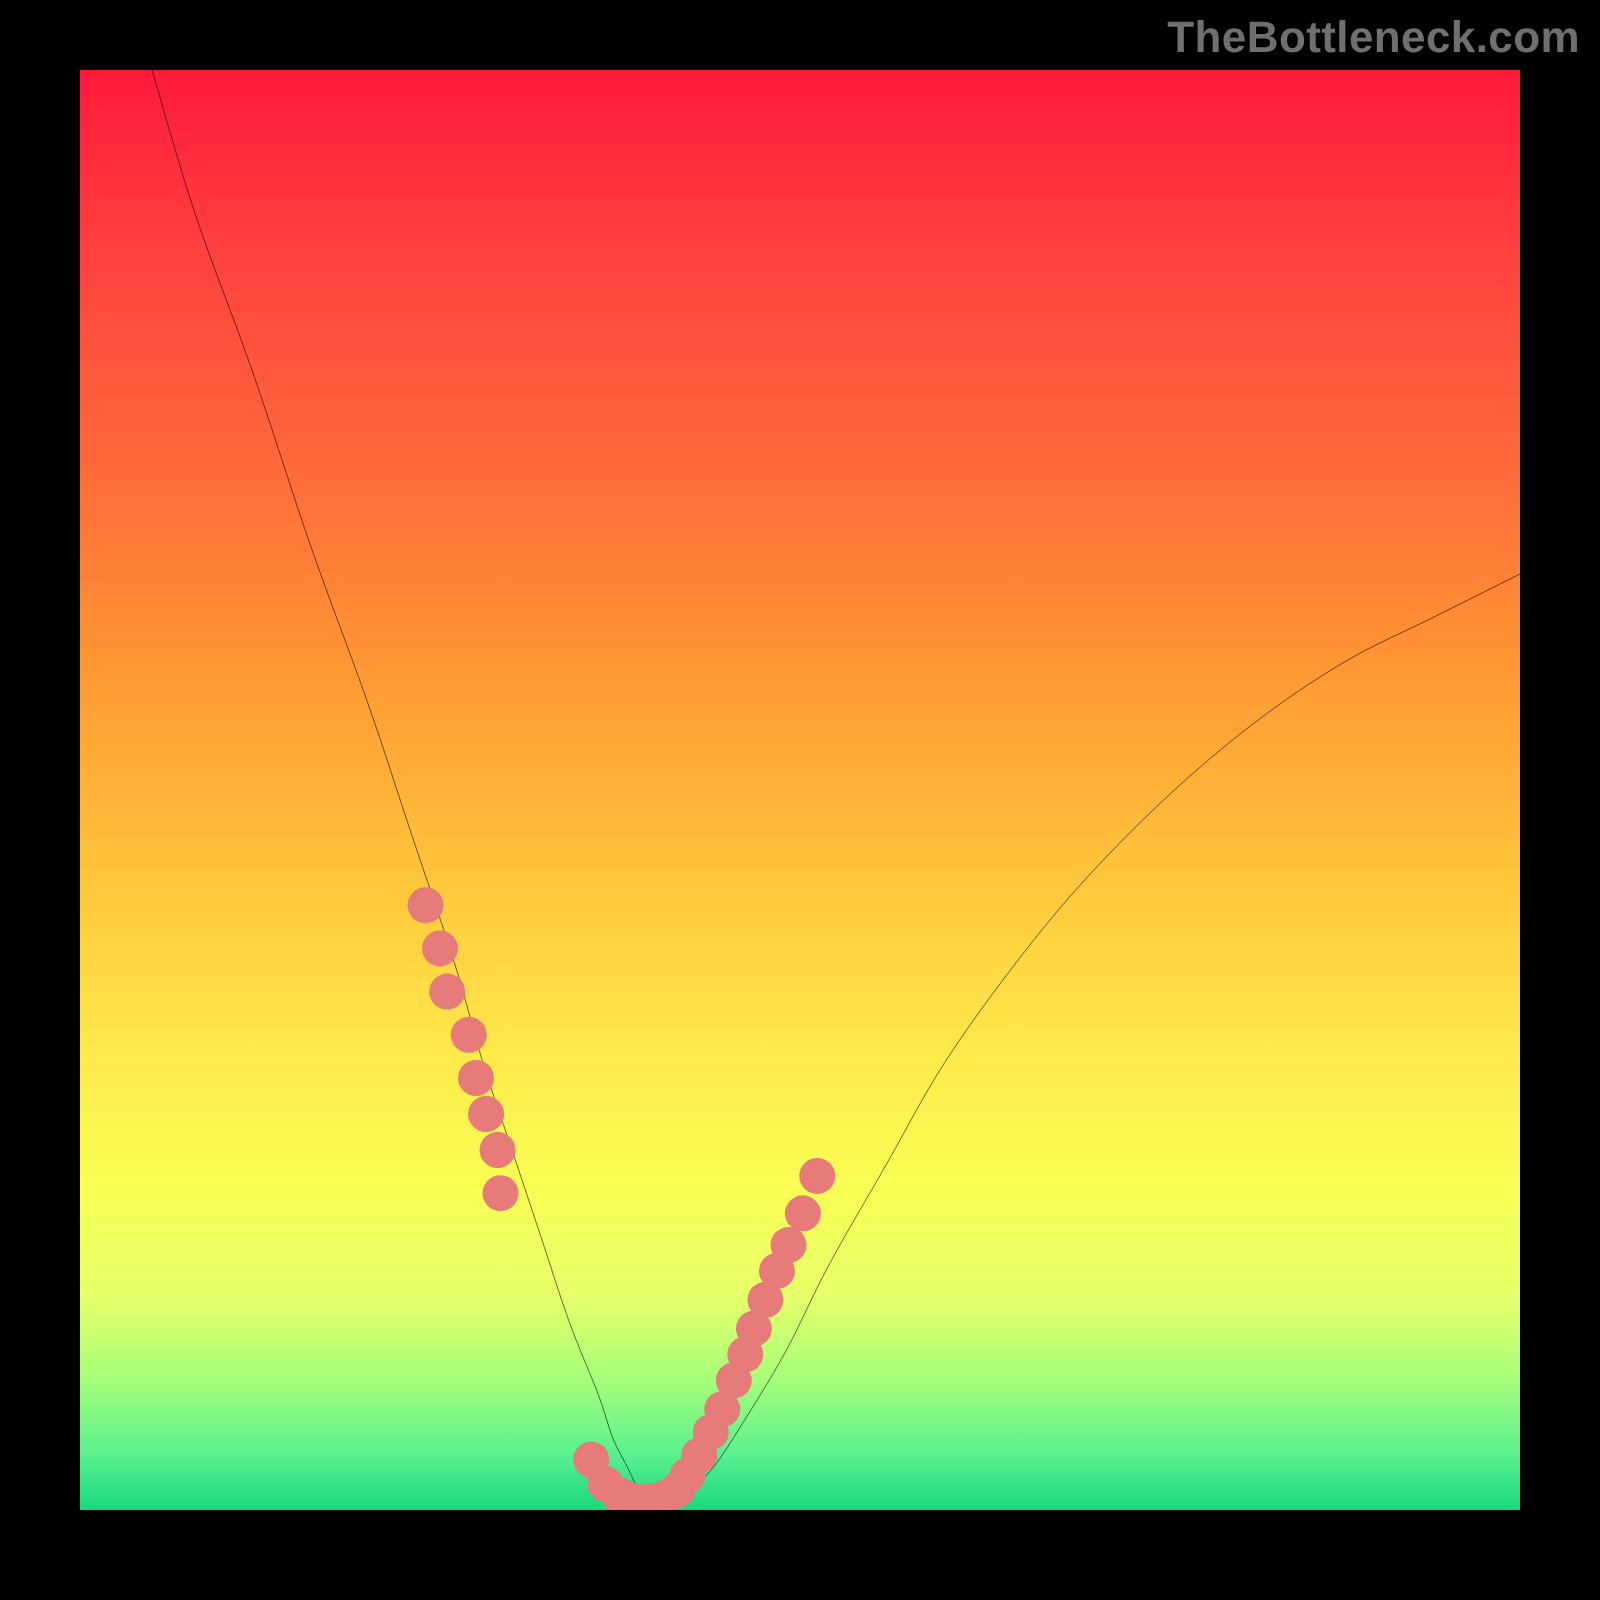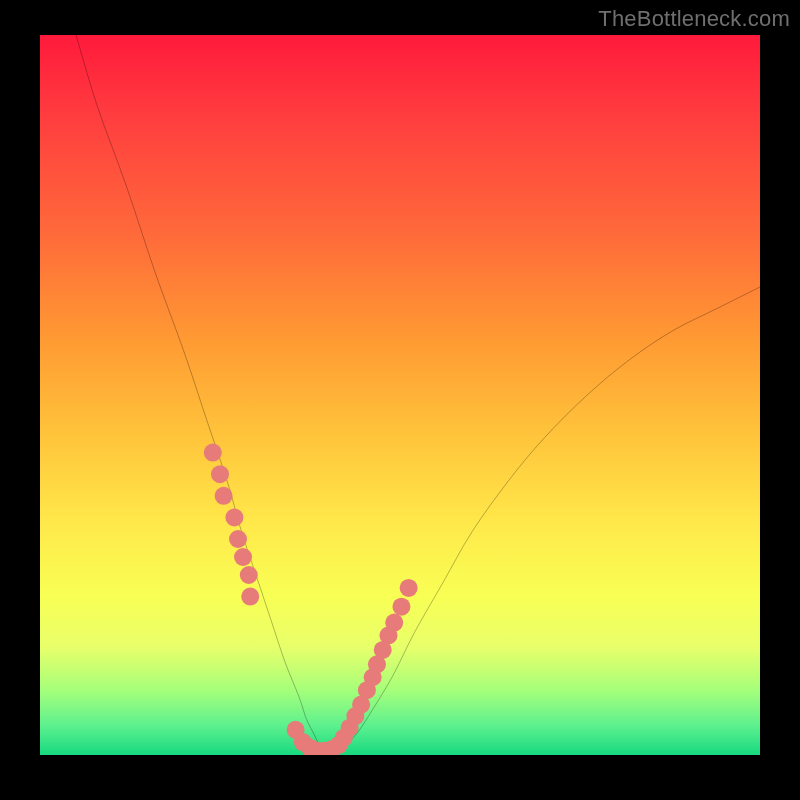--- a/index.html
+++ b/index.html
@@ -38,21 +38,21 @@
       #a6ff7a 91%,
       #5cf08f 96%,
       #18d97f 100%);
   }
   .watermark {
     position: absolute;
     top: 6px;
     right: 10px;
     color: #6f6f6f;
     font-size: 22px;
-    font-weight: 400;
+    font-weight: 700;
     letter-spacing: 0.2px;
     user-select: none;
   }
   svg.curve {
     position: absolute;
     left: 0;
     top: 0;
   }
   
   [data-bind] { white-space: pre; }

